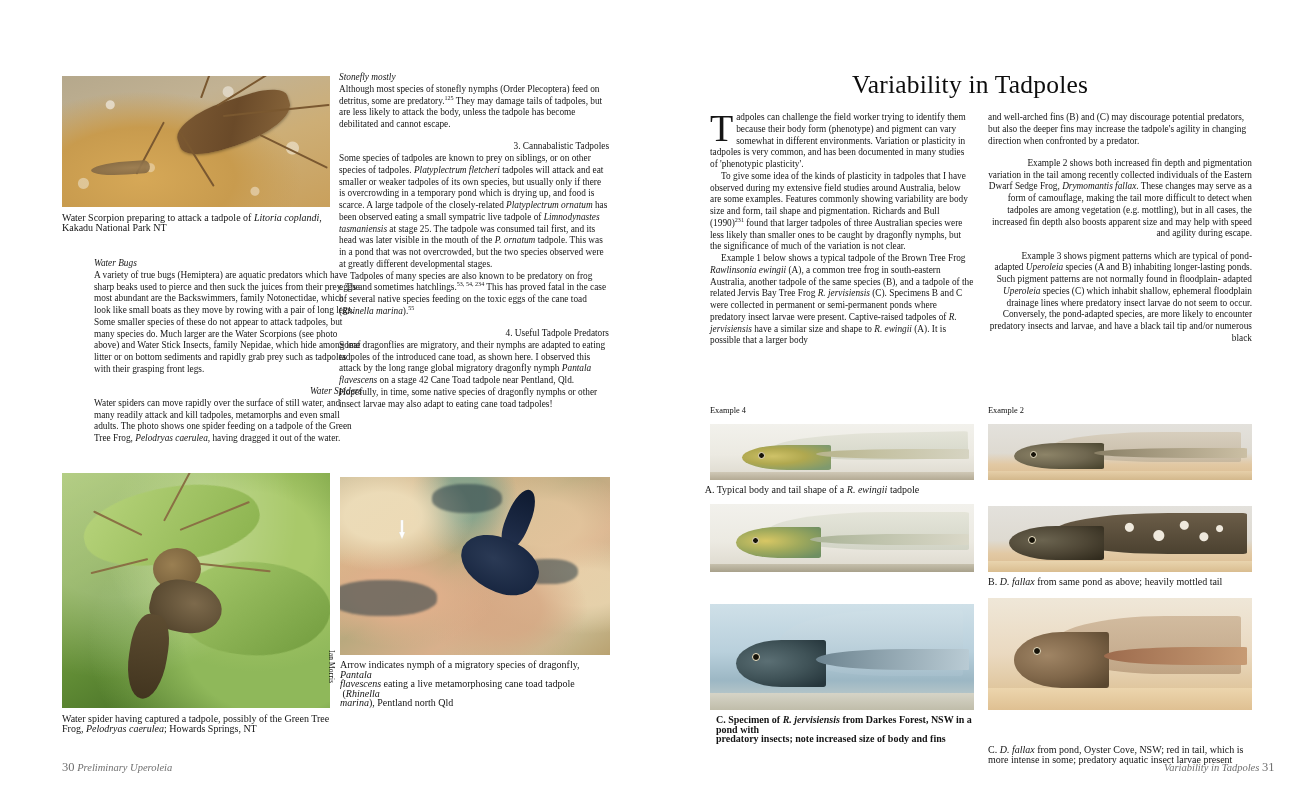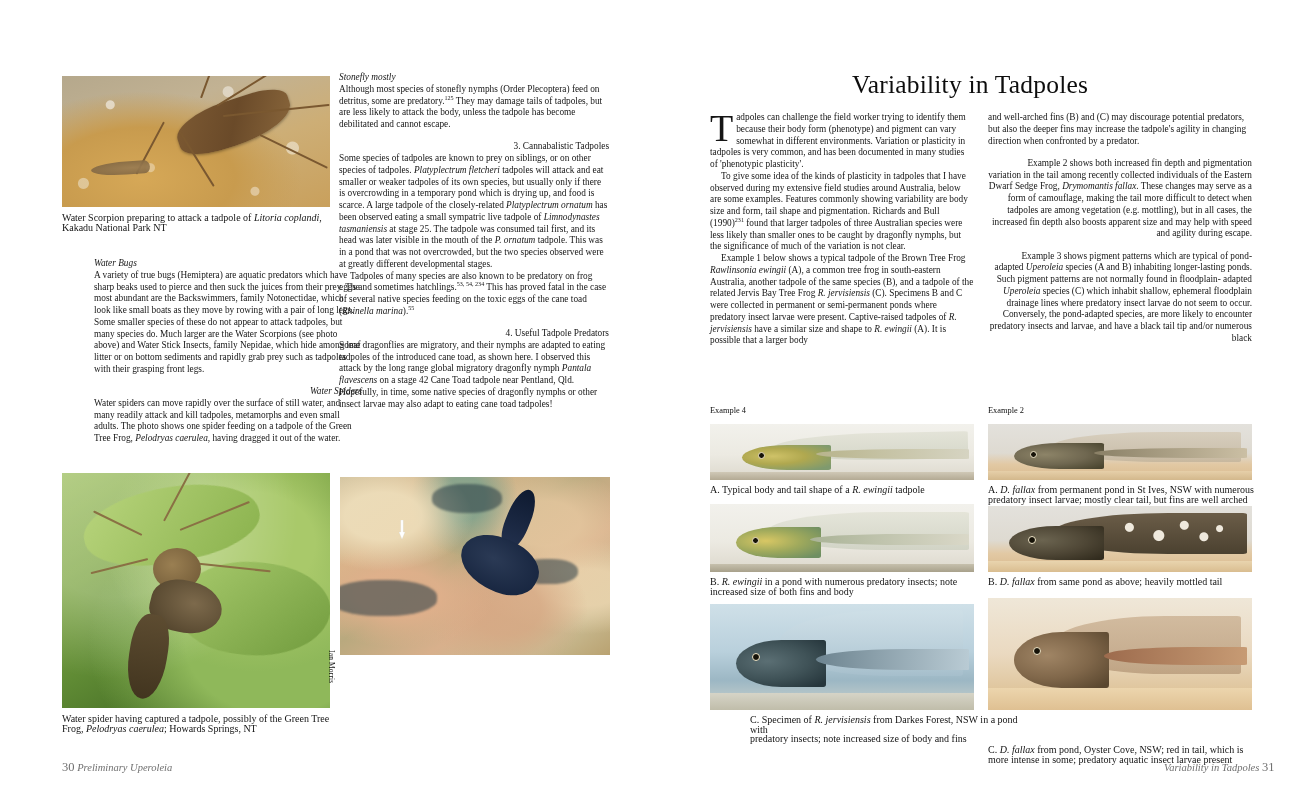--- a/index.html
+++ b/index.html
@@ -291,20 +291,27 @@
       <div class="rock" style="left:34%; top:4%; width:26%; height:16%;"></div>
       <div class="rock" style="left:66%; top:46%; width:22%; height:14%;"></div>
       <div class="tailN"></div>
       <div class="tadN"></div>
       <svg class="arrow" viewBox="0 0 10 30" preserveAspectRatio="none">
         <polygon points="3,0 7,0 7,18 10,18 5,29 0,18 3,18" fill="#ffffff" stroke="#d8d8d8" stroke-width="0.4"></polygon>
       </svg>
     </div>
   </div>
 
+  <div class="col" style="left:340px; top:657px; width:272px;">
+    <p class="caption">
+      Arrow indicates nymph of a migratory species of dragonfly, <i>Pantala</i><br>
+      <i>flavescens</i> eating a live metamorphosing cane toad tadpole &nbsp;(<i>Rhinella</i><br>
+      <i>marina</i>), Pentland north Qld
+    </p>
+  </div>
 
   <div class="credit-vert" style="left:327px; top:650px;">Ian Morris</div>
 
   <div class="folio" style="left:62px; top:760px;">
     <span class="num">30</span>
     <span class="lbl">Preliminary Uperoleia</span>
   </div>
 
   <h1 class="page-title" style="left:852px; top:70px;">Variability in Tadpoles</h1>
 
@@ -324,47 +331,44 @@
 
   <div class="specimen sp-bg-white" style="left:710px; top:424px; width:264px; height:56px;">
     <div class="inner">
       <div class="tadfin" style="left:24%; top:16%; width:74%; height:48%; background:linear-gradient(180deg, rgba(226,226,214,.92), rgba(205,208,192,.75)); transform:rotate(-1deg);"></div>
       <div class="tadpole" style="left:12%; top:38%; width:34%; height:44%; background:radial-gradient(ellipse at 35% 45%, #cfc268 0%, #b0a84f 40%, #7f9a6e 85%);"></div>
       <div class="tadfin" style="left:40%; top:44%; width:58%; height:18%; background:linear-gradient(90deg,#b8b48c,#d6d4c2);"></div>
       <div class="eye" style="left:18%; top:50%; width:7px; height:7px;"></div>
       <div style="position:absolute; left:0; top:86%; width:100%; height:14%; background:linear-gradient(180deg,#cfc8b6,#b3aa94);"></div>
     </div>
   </div>
-  <p class="caption" style="position:absolute; left:710px; top:482px; width:268px;">
+  <p class="caption" style="position:absolute; left:678px; top:482px; width:268px;text-align:center;">
     A. Typical body and tail shape of a <i>R. ewingii</i> tadpole
   </p>
 
   <div class="specimen sp-bg-white" style="left:710px; top:504px; width:264px; height:68px;">
     <div class="inner">
       <div class="tadfin" style="left:22%; top:12%; width:76%; height:56%; background:linear-gradient(180deg, rgba(228,228,216,.95), rgba(200,204,188,.7));"></div>
       <div class="tadpole" style="left:10%; top:34%; width:32%; height:46%; background:radial-gradient(ellipse at 35% 45%, #d8c764 0%, #9fa95c 45%, #6f8f62 88%);"></div>
       <div class="tadfin" style="left:38%; top:44%; width:60%; height:16%; background:linear-gradient(90deg,#aab397,#dad8c8);"></div>
       <div class="eye" style="left:16%; top:48%; width:7px; height:7px;"></div>
       <div style="position:absolute; left:0; top:88%; width:100%; height:12%; background:linear-gradient(180deg,#c6c0ad,#a8a18b);"></div>
     </div>
   </div>
-  <p class="caption" style="position:absolute; left:710px; top:574px; width:268px;">
-    B. <i>R. ewingii</i> in a pond with numerous predatory insects; note<br>increased size of both fins and body
-  </p>
 
   <div class="specimen sp-bg-blue" style="left:710px; top:604px; width:264px; height:106px;">
     <div class="inner">
       <div class="tadfin" style="left:26%; top:6%; width:70%; height:62%; background:linear-gradient(180deg, rgba(206,223,231,.95), rgba(168,192,205,.7));"></div>
       <div class="tadpole" style="left:10%; top:34%; width:34%; height:44%; background:radial-gradient(ellipse at 35% 45%, #5b6f74 0%, #3f5257 50%, #26363c 90%);"></div>
       <div class="tadfin" style="left:40%; top:42%; width:58%; height:20%; background:linear-gradient(90deg,#6d8490,#b9cbd4);"></div>
       <div class="eye" style="left:16%; top:46%; width:8px; height:8px;"></div>
       <div style="position:absolute; left:0; top:84%; width:100%; height:16%; background:linear-gradient(180deg,#d6d4c7,#c0bdaa);"></div>
     </div>
   </div>
-  <p class="caption" style="position:absolute; left:750px; top:712px; width:272px;">
+  <p class="caption" style="position:absolute; left:716px; top:712px; width:272px;font-weight:bold;">
     C. Specimen of <i>R. jervisiensis</i> from Darkes Forest, NSW in a pond with<br>predatory insects; note increased size of body and fins
   </p>
 
   <div class="col body-text" style="left:988px; top:112px; width:264px;">
     <p>and well-arched fins (B) and (C) may discourage potential predators, but also the deeper fins may increase the tadpole's agility in changing direction when confronted by a predator.</p>
     <p class="indent gap">
       Example 2 shows both increased fin depth and pigmentation variation in the tail among recently collected individuals of the Eastern Dwarf Sedge Frog, <i>Drymomantis fallax</i>. These changes may serve as a form of camouflage, making the tail more difficult to detect when tadpoles are among vegetation (e.g. mottling), but in all cases, the increased fin depth also boosts apparent size and may help with speed and agility during escape.
     </p>
     <p class="indent gap">
       Example 3 shows pigment patterns which are typical of pond-adapted <i>Uperoleia</i> species (A and B) inhabiting longer-lasting ponds. Such pigment patterns are not normally found in floodplain- adapted <i>Uperoleia</i> species (C) which inhabit shallow, ephemeral floodplain drainage lines where predatory insect larvae do not seem to occur. Conversely, the pond-adapted species, are more likely to encounter predatory insects and larvae, and have a black tail tip and/or numerous black
@@ -375,23 +379,20 @@
 
   <div class="specimen sp-bg-sand" style="left:988px; top:424px; width:264px; height:56px;">
     <div class="inner">
       <div class="tadfin" style="left:24%; top:14%; width:72%; height:54%; background:linear-gradient(180deg, rgba(214,204,186,.9), rgba(190,176,152,.72));"></div>
       <div class="tadpole" style="left:10%; top:34%; width:34%; height:46%; background:radial-gradient(ellipse at 35% 45%, #8d8468 0%, #6f6750 50%, #4a452f 92%);"></div>
       <div class="tadfin" style="left:40%; top:42%; width:58%; height:18%; background:linear-gradient(90deg,#8a8066,#cbbfa4);"></div>
       <div class="eye" style="left:16%; top:48%; width:7px; height:7px;"></div>
       <div style="position:absolute; left:0; top:84%; width:100%; height:16%; background:linear-gradient(180deg,#e6cfa9,#d3b88c);"></div>
     </div>
   </div>
-  <p class="caption" style="position:absolute; left:988px; top:482px; width:270px;">
-    A. <i>D. fallax</i> from permanent pond in St Ives, NSW with numerous<br>predatory insect larvae; mostly clear tail, but fins are well arched
-  </p>
 
   <div class="specimen sp-bg-sand" style="left:988px; top:506px; width:264px; height:66px;">
     <div class="inner">
       <div class="tadfin" style="left:24%; top:10%; width:74%; height:62%;
                   background:
                     radial-gradient(circle at 40% 35%, #efe9dd 0 4px, transparent 5px),
                     radial-gradient(circle at 55% 55%, #efe9dd 0 5px, transparent 6px),
                     radial-gradient(circle at 68% 30%, #efe9dd 0 4px, transparent 5px),
                     radial-gradient(circle at 78% 58%, #efe9dd 0 4px, transparent 5px),
                     radial-gradient(circle at 86% 38%, #efe9dd 0 3px, transparent 4px),

